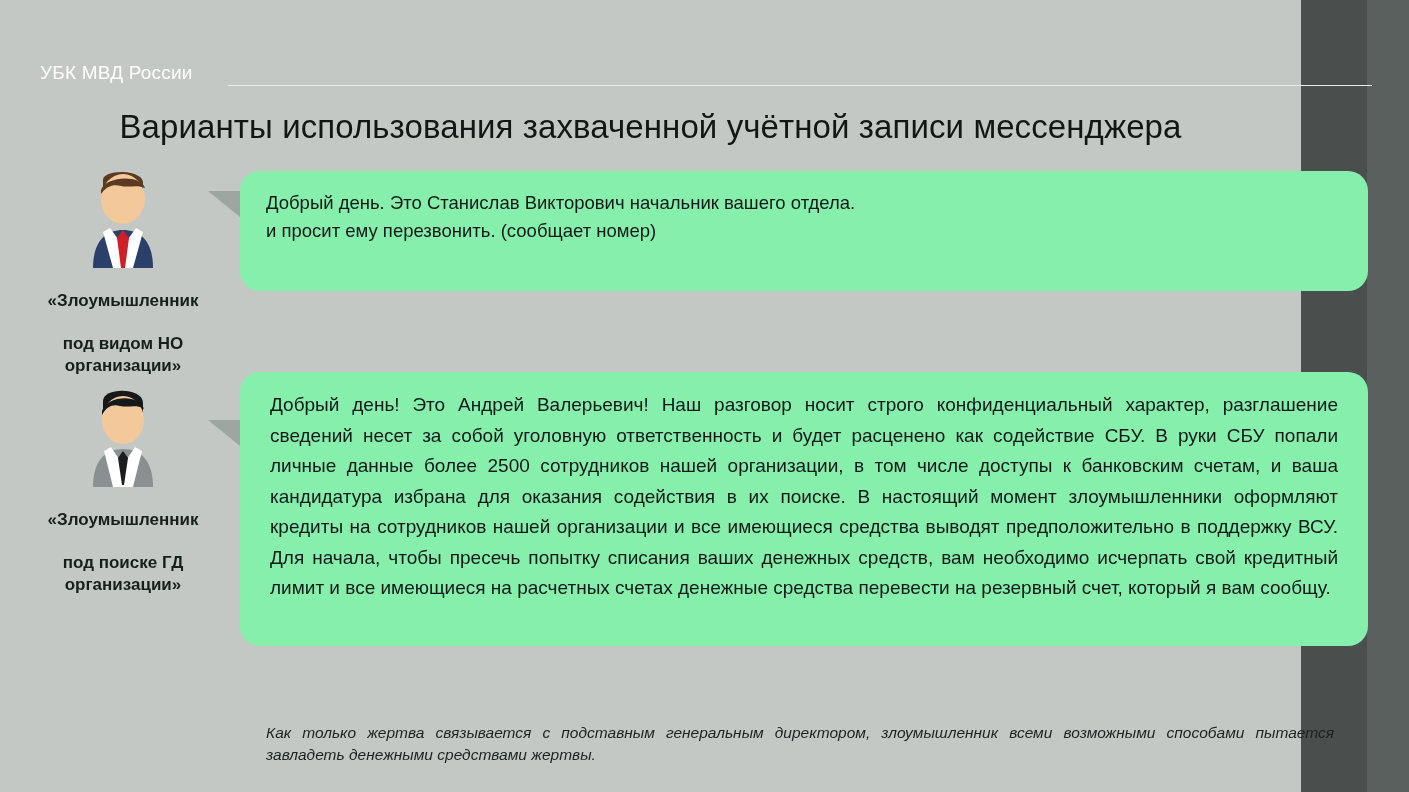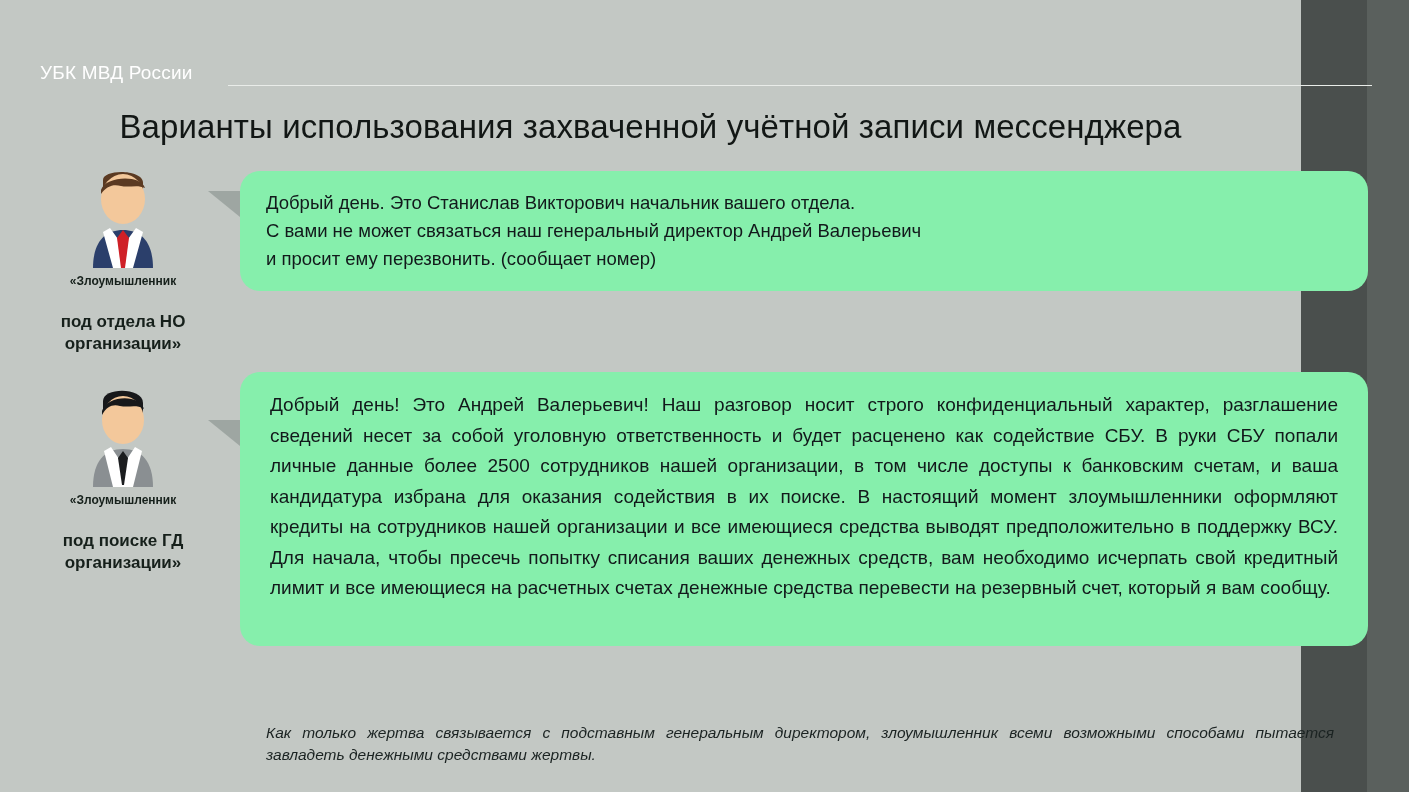--- a/index.html
+++ b/index.html
@@ -73,24 +73,24 @@
   .persona-2 { left: 8px; top: 385px; }
 
   .avatar-wrap {
     width: 230px;
     height: 102px;
     display: flex;
     justify-content: center;
     align-items: flex-end;
   }
   .persona-name {
-    font-size: 12px;
+    font-size: 17px;
     font-weight: bold;
     color: #16201b;
-    margin-top: 6px;
+    margin-top: 22px;
     line-height: 1.25;
     white-space: nowrap;
   }
   .persona-role {
     font-size: 17px;
     font-weight: bold;
     color: #16201b;
     margin-top: 22px;
     line-height: 1.3;
   }
@@ -189,42 +189,41 @@
       <svg width="120" height="102" viewBox="0 0 120 102">
         <path d="M40 14 C40 3, 80 3, 80 17 L80 30 L40 30 Z" fill="#5b3a22"></path>
         <ellipse cx="60" cy="33" rx="22" ry="25" fill="#f3c89b"></ellipse>
         <path d="M38 24 C42 10, 78 8, 82 22 C74 18, 66 22, 58 20 C50 18, 44 20, 38 28 Z" fill="#5b3a22"></path>
         <path d="M30 102 C30 76, 42 64, 60 64 C78 64, 90 76, 90 102 Z" fill="#2b3f6b"></path>
         <path d="M47 62 L60 80 L73 62 L80 66 L70 102 L50 102 L40 66 Z" fill="#ffffff"></path>
         <path d="M60 64 L66 72 L62 102 L58 102 L54 72 Z" fill="#cf2027"></path>
       </svg>
     </div>
     <div class="persona-name">«Злоумышленник</div>
-    <div class="persona-role">под отдела НО организации»</div>
+    <div class="persona-role">под видом НО организации»</div>
   </div>
 
   <div class="persona persona-2">
     <div class="avatar-wrap">
       <svg width="120" height="102" viewBox="0 0 120 102">
         <path d="M40 16 C40 2, 80 2, 80 18 L80 30 L40 30 Z" fill="#17181a"></path>
         <ellipse cx="60" cy="35" rx="21" ry="24" fill="#f3c89b"></ellipse>
         <path d="M39 26 C44 10, 77 9, 81 24 C73 19, 66 23, 57 21 C50 19, 44 21, 39 30 Z" fill="#17181a"></path>
         <path d="M30 102 C30 76, 42 64, 60 64 C78 64, 90 76, 90 102 Z" fill="#8a8f92"></path>
         <path d="M48 62 L60 80 L72 62 L79 66 L70 102 L50 102 L41 66 Z" fill="#ffffff"></path>
         <path d="M60 66 L65 73 L61 100 L59 100 L55 73 Z" fill="#1b1d1f"></path>
       </svg>
     </div>
     <div class="persona-name">«Злоумышленник</div>
     <div class="persona-role">под поиске ГД организации»</div>
   </div>
 
   <div class="bubble bubble-1">
     <div class="tail"></div>
     <p>Добрый день. Это Станислав Викторович начальник вашего отдела.</p>
-    <p>С вами не может связаться наш генеральный директор Андрей Валерьевич</p>
     <p>и просит ему перезвонить. (сообщает номер)</p>
   </div>
 
 
   <div class="bubble bubble-2">
     <div class="tail"></div>
     <p>Добрый день! Это Андрей Валерьевич! Наш разговор носит строго конфиденциальный характер, разглашение сведений несет за собой уголовную ответственность и будет расценено как содействие СБУ. В руки СБУ попали личные данные более 2500 сотрудников нашей организации, в том числе доступы к банковским счетам, и ваша кандидатура избрана для оказания содействия в их поиске. В настоящий момент злоумышленники оформляют кредиты на сотрудников нашей организации и все имеющиеся средства выводят предположительно в поддержку ВСУ. Для начала, чтобы пресечь попытку списания ваших денежных средств, вам необходимо исчерпать свой кредитный лимит и все имеющиеся на расчетных счетах денежные средства перевести на резервный счет, который я вам сообщу.</p>
   </div>
 
   <div class="caption caption-2">Как только жертва связывается с подставным генеральным директором, злоумышленник всеми возможными способами пытается завладеть денежными средствами жертвы.</div>

